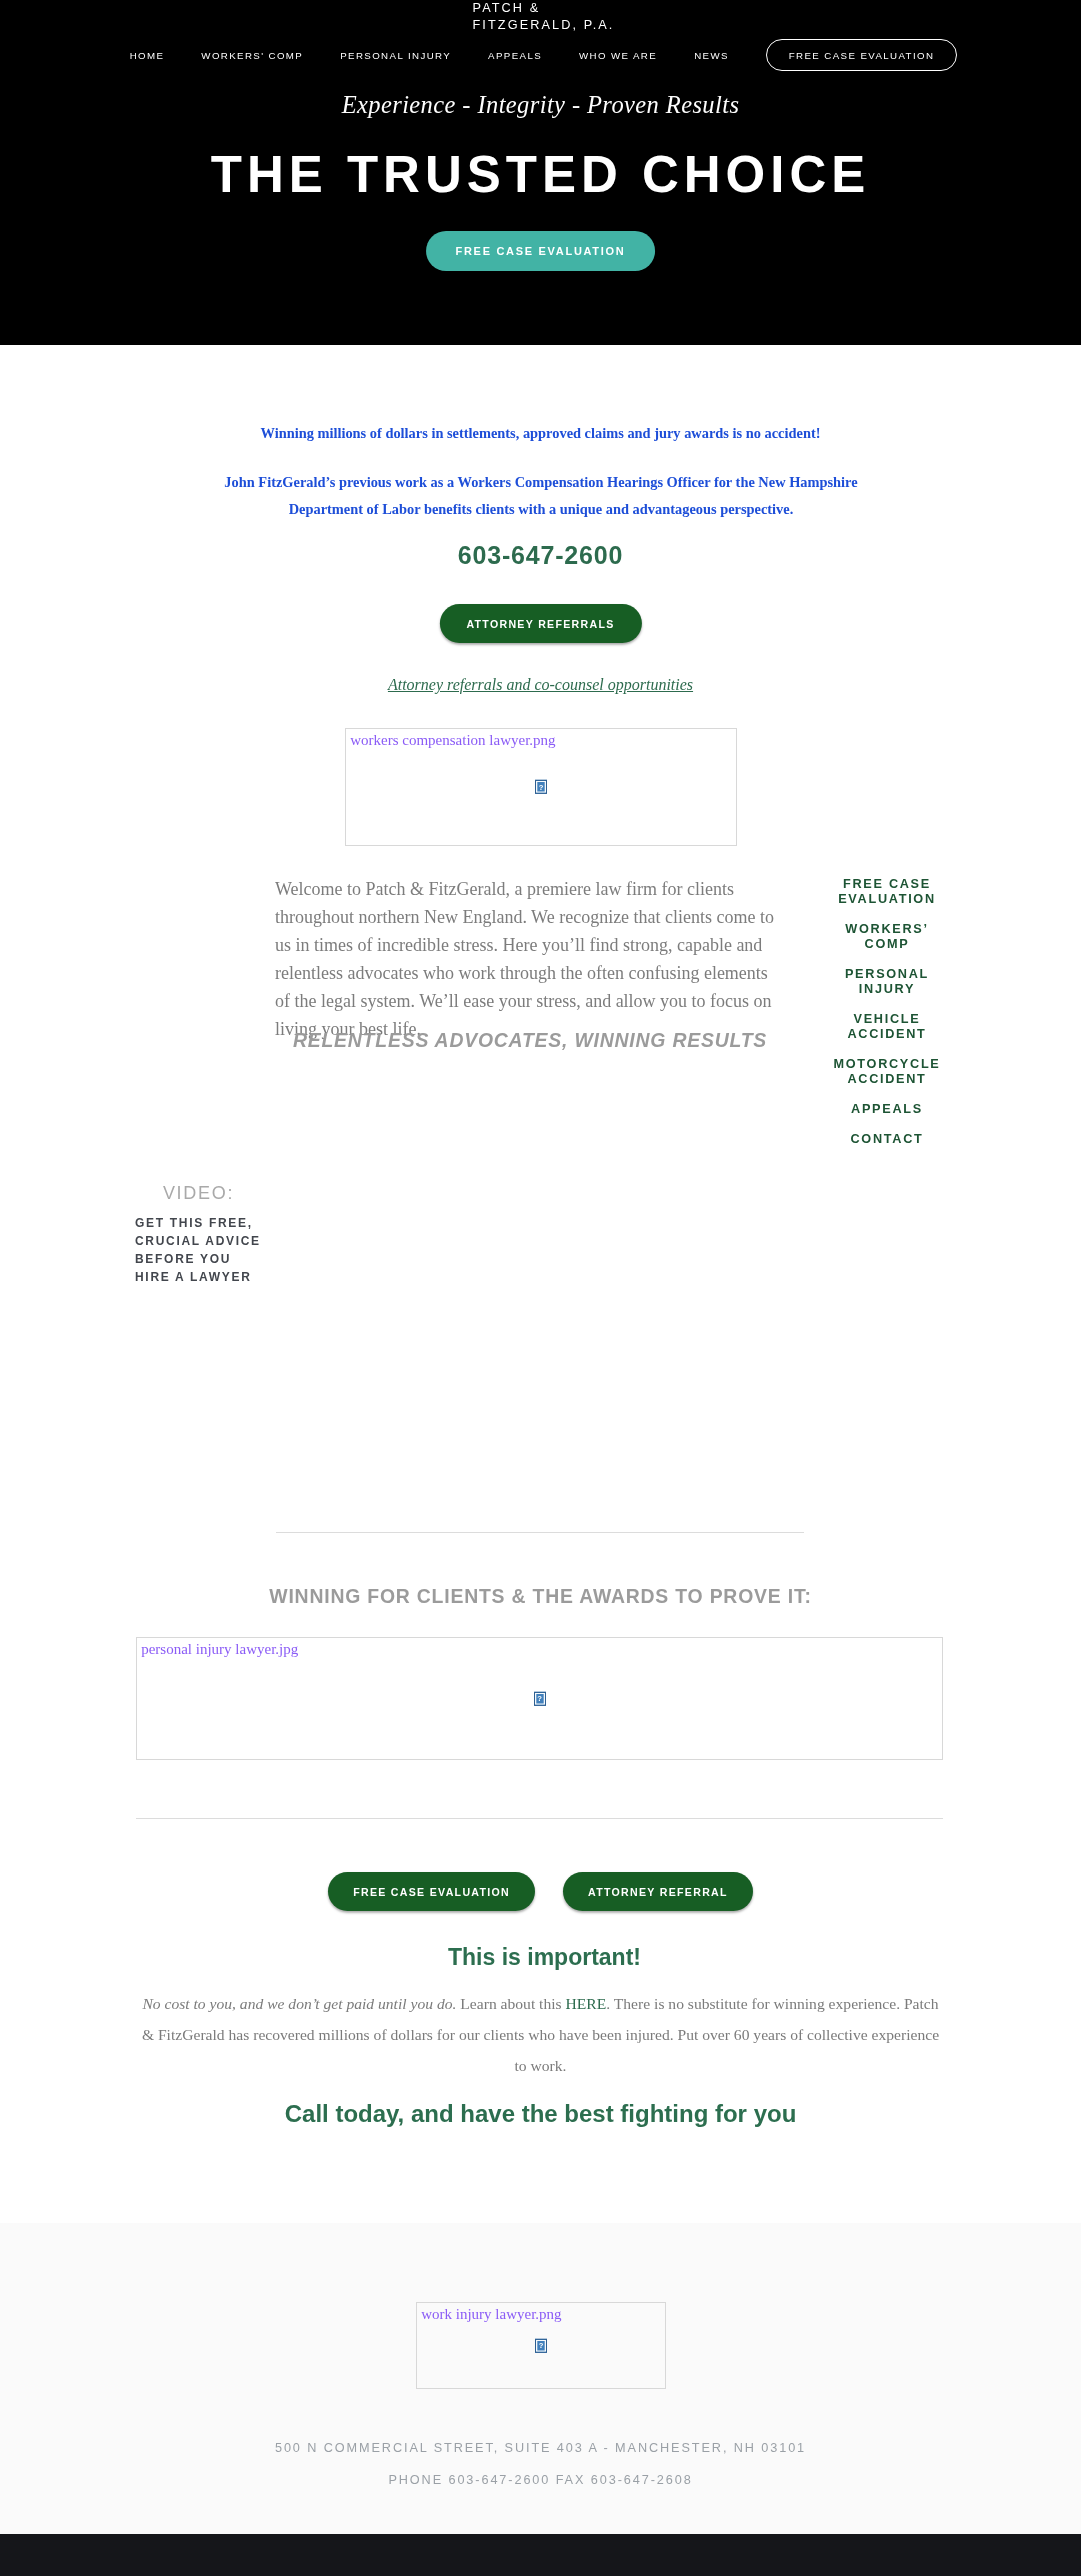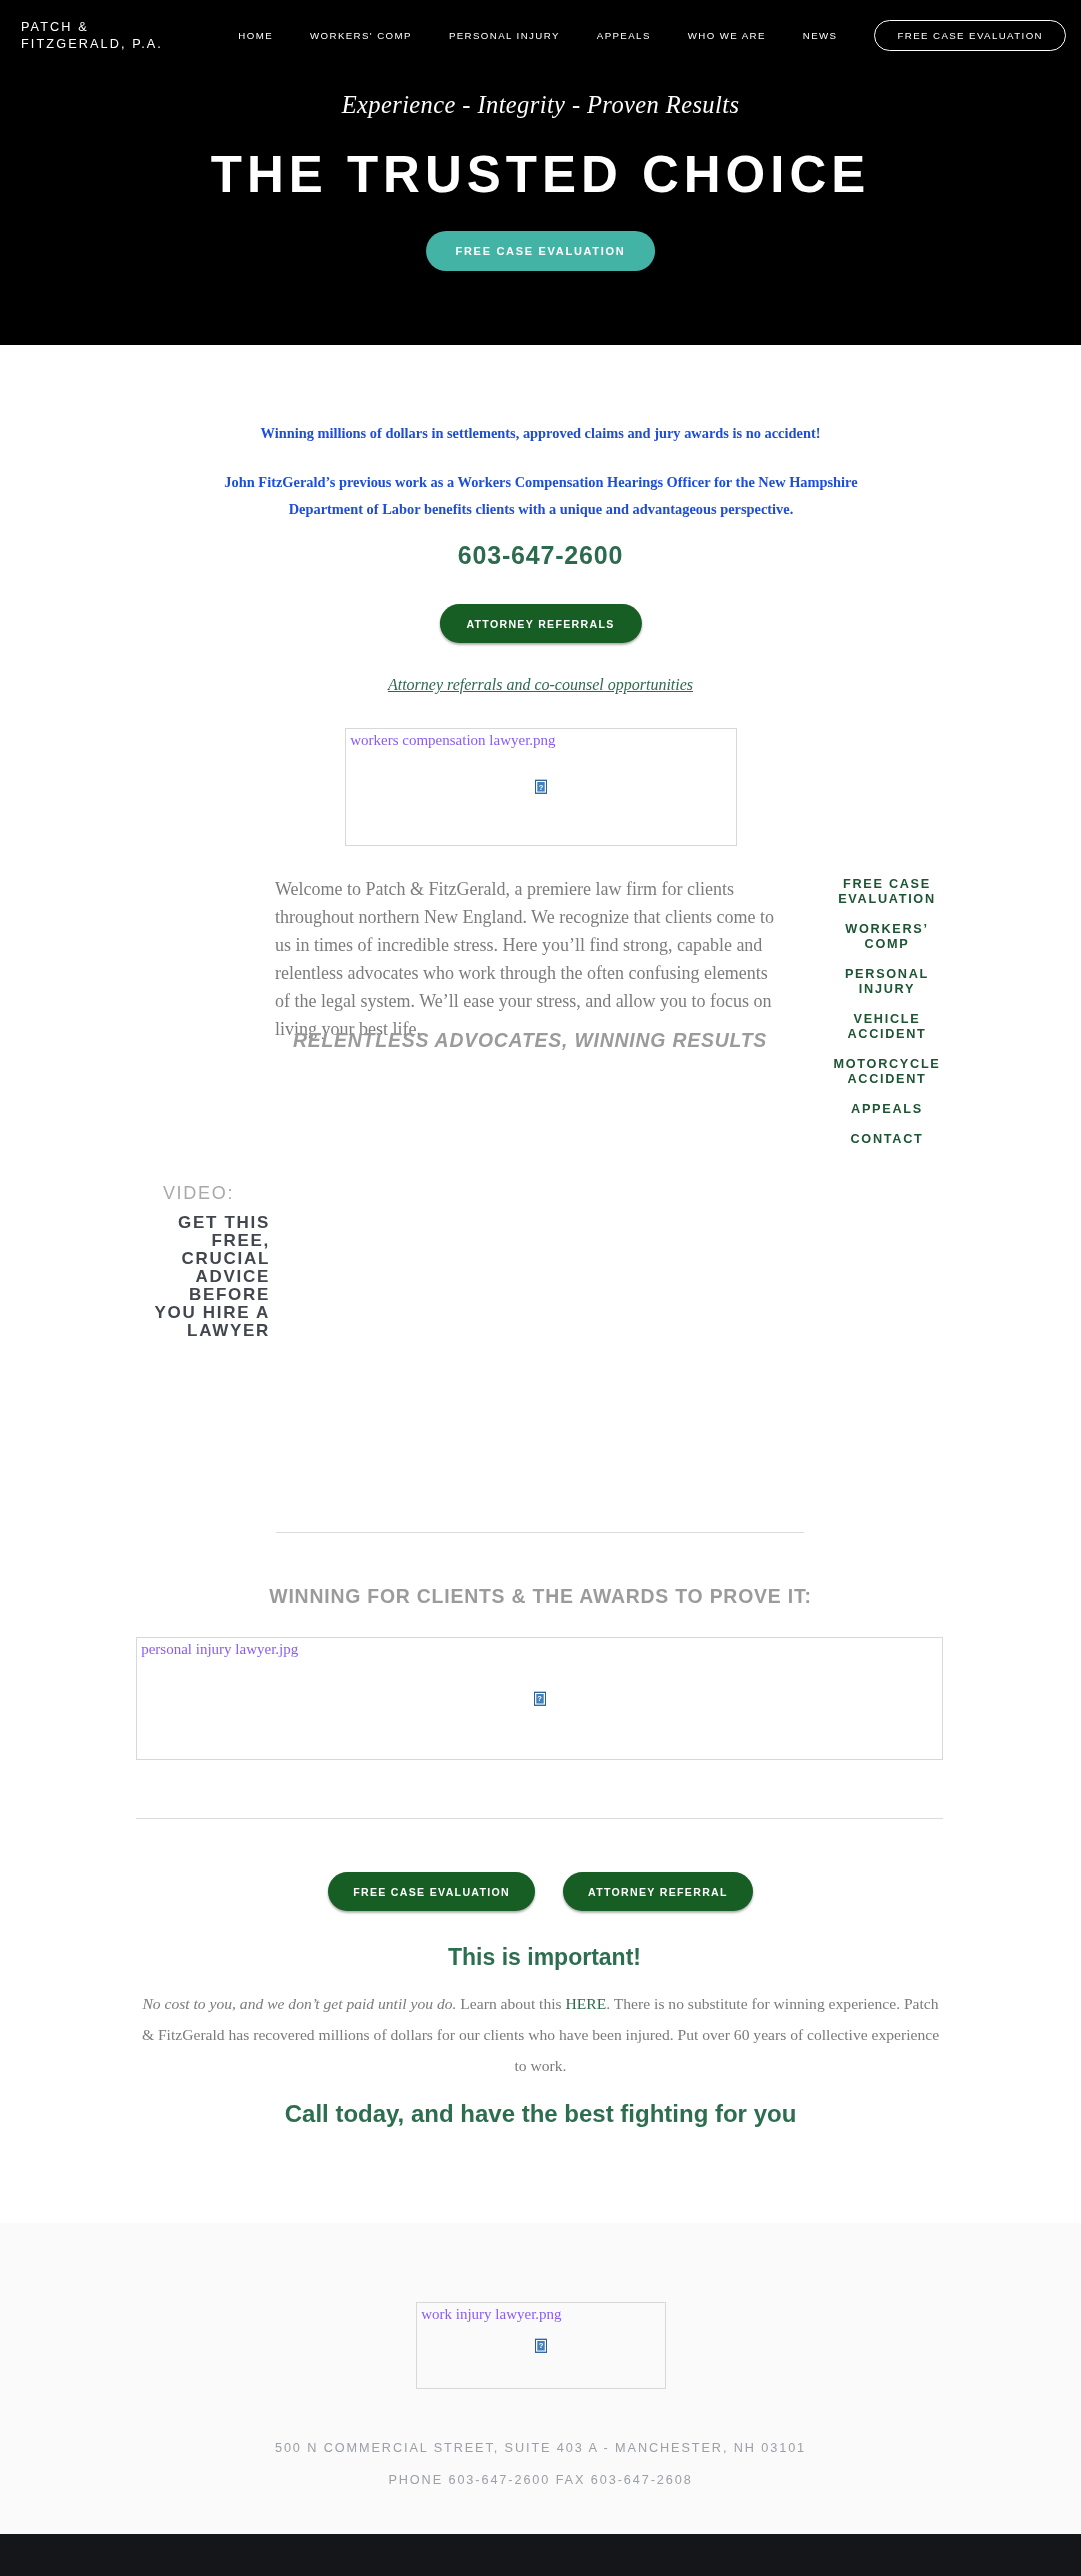--- a/index.html
+++ b/index.html
@@ -8,20 +8,21 @@
     width:1081px; height:2576px; position:relative;
     font-family:"Liberation Sans", sans-serif;
     -webkit-font-smoothing:antialiased;
   }
   
   .hero { position:relative; width:1081px; height:345px; background:#000; overflow:hidden; }
   .topbar {
     position:absolute; top:0; left:0; right:0; height:71px;
     display:flex; align-items:center; justify-content:space-between;
     padding:0 15px 0 21px;
+    flex-direction:column;
   }
   .logo { color:#fff; font-size:12.7px; letter-spacing:2.1px; line-height:17px; font-weight:500; }
   .nav { display:flex; align-items:center; gap:37px; }
   .nav-item {
     color:#fff; font-size:9.7px; letter-spacing:1.4px; font-weight:500;
     text-transform:uppercase; cursor:pointer; white-space:nowrap;
   }
   .nav-cta {
     border:1.3px solid #fff; border-radius:16px; padding:9.3px 22px;
     color:#fff; font-size:9.7px; letter-spacing:1.4px; font-weight:500;
@@ -89,22 +90,22 @@
   .side-nav { top:532px; left:821px; width:132px; text-align:center; }
   .side-link {
     color:#1d5434; font-size:12.7px; font-weight:700; letter-spacing:1.7px;
     line-height:15px; margin-bottom:15px; cursor:pointer;
   }
   .video-label {
     top:838px; left:135px; width:127px; text-align:center;
     font-size:18px; color:#a9a9a9; letter-spacing:1.7px;
   }
   .video-caption {
-    top:869px; left:135px; width:127px; text-align:right;
-    font-size:17px; font-weight:700; color:#42464d; letter-spacing:1.7px; line-height:18px;margin-left:8px;
+    top:869px; left:135px; width:127px; text-align:left;
+    font-size:12px; font-weight:700; color:#42464d; letter-spacing:1.7px; line-height:18px;
   }
   .divider { height:0.8px; background:#dcdcdc; }
   .divider-1 { top:1187px; left:276px; width:528px; }
   .divider-2 { top:1473px; left:136px; width:807px; }
   .awards-h {
     top:1240px; left:0; right:0; text-align:center;
     font-size:19.4px; font-weight:700; color:#9b9b9b; letter-spacing:0.8px;
   }
   .btn-row { top:1527px; left:0; right:0; display:flex; justify-content:center; gap:28px; }
   .btn-row .green-btn { padding:0 25px; }

